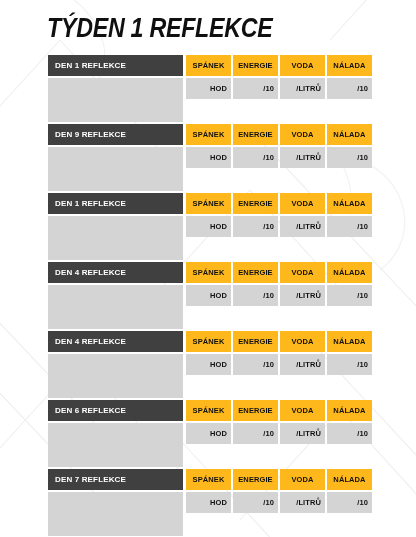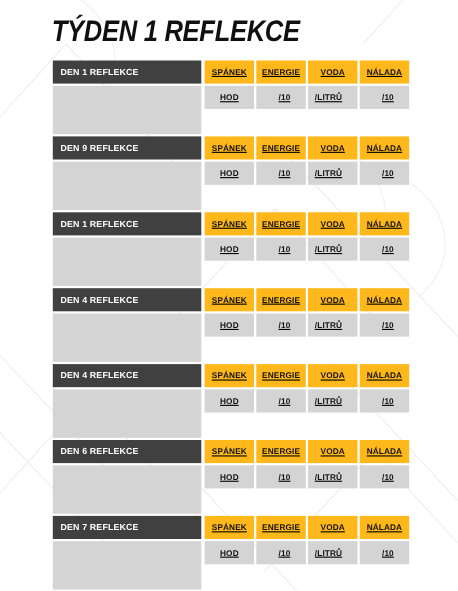--- a/index.html
+++ b/index.html
@@ -82,21 +82,20 @@
     height: 44px;
     background: #d4d4d4;
   }
 
   .day-cols {
     position: absolute;
     top: 0;
     left: 186px;
     display: flex;
     gap: 2px;
-    text-decoration: underline;
   }
 
   .col {
     width: 45px;
   }
 
   .col-head {
     height: 21px;
     background: #ffb81c;
     display: flex;
@@ -113,21 +112,21 @@
   }
 
   .col-unit {
     margin-top: 2px;
     height: 21px;
     background: #d4d4d4;
     display: flex;
     align-items: center;
     justify-content: flex-end;
     box-sizing: border-box;
-    padding-right: 14px;
+    padding-right: 4px;
   }
 
   .col-unit-label {
     font-size: 7.5px;
     font-weight: bold;
     color: #111111;
     letter-spacing: 0.1px;
     white-space: nowrap;
   }
 </style>

